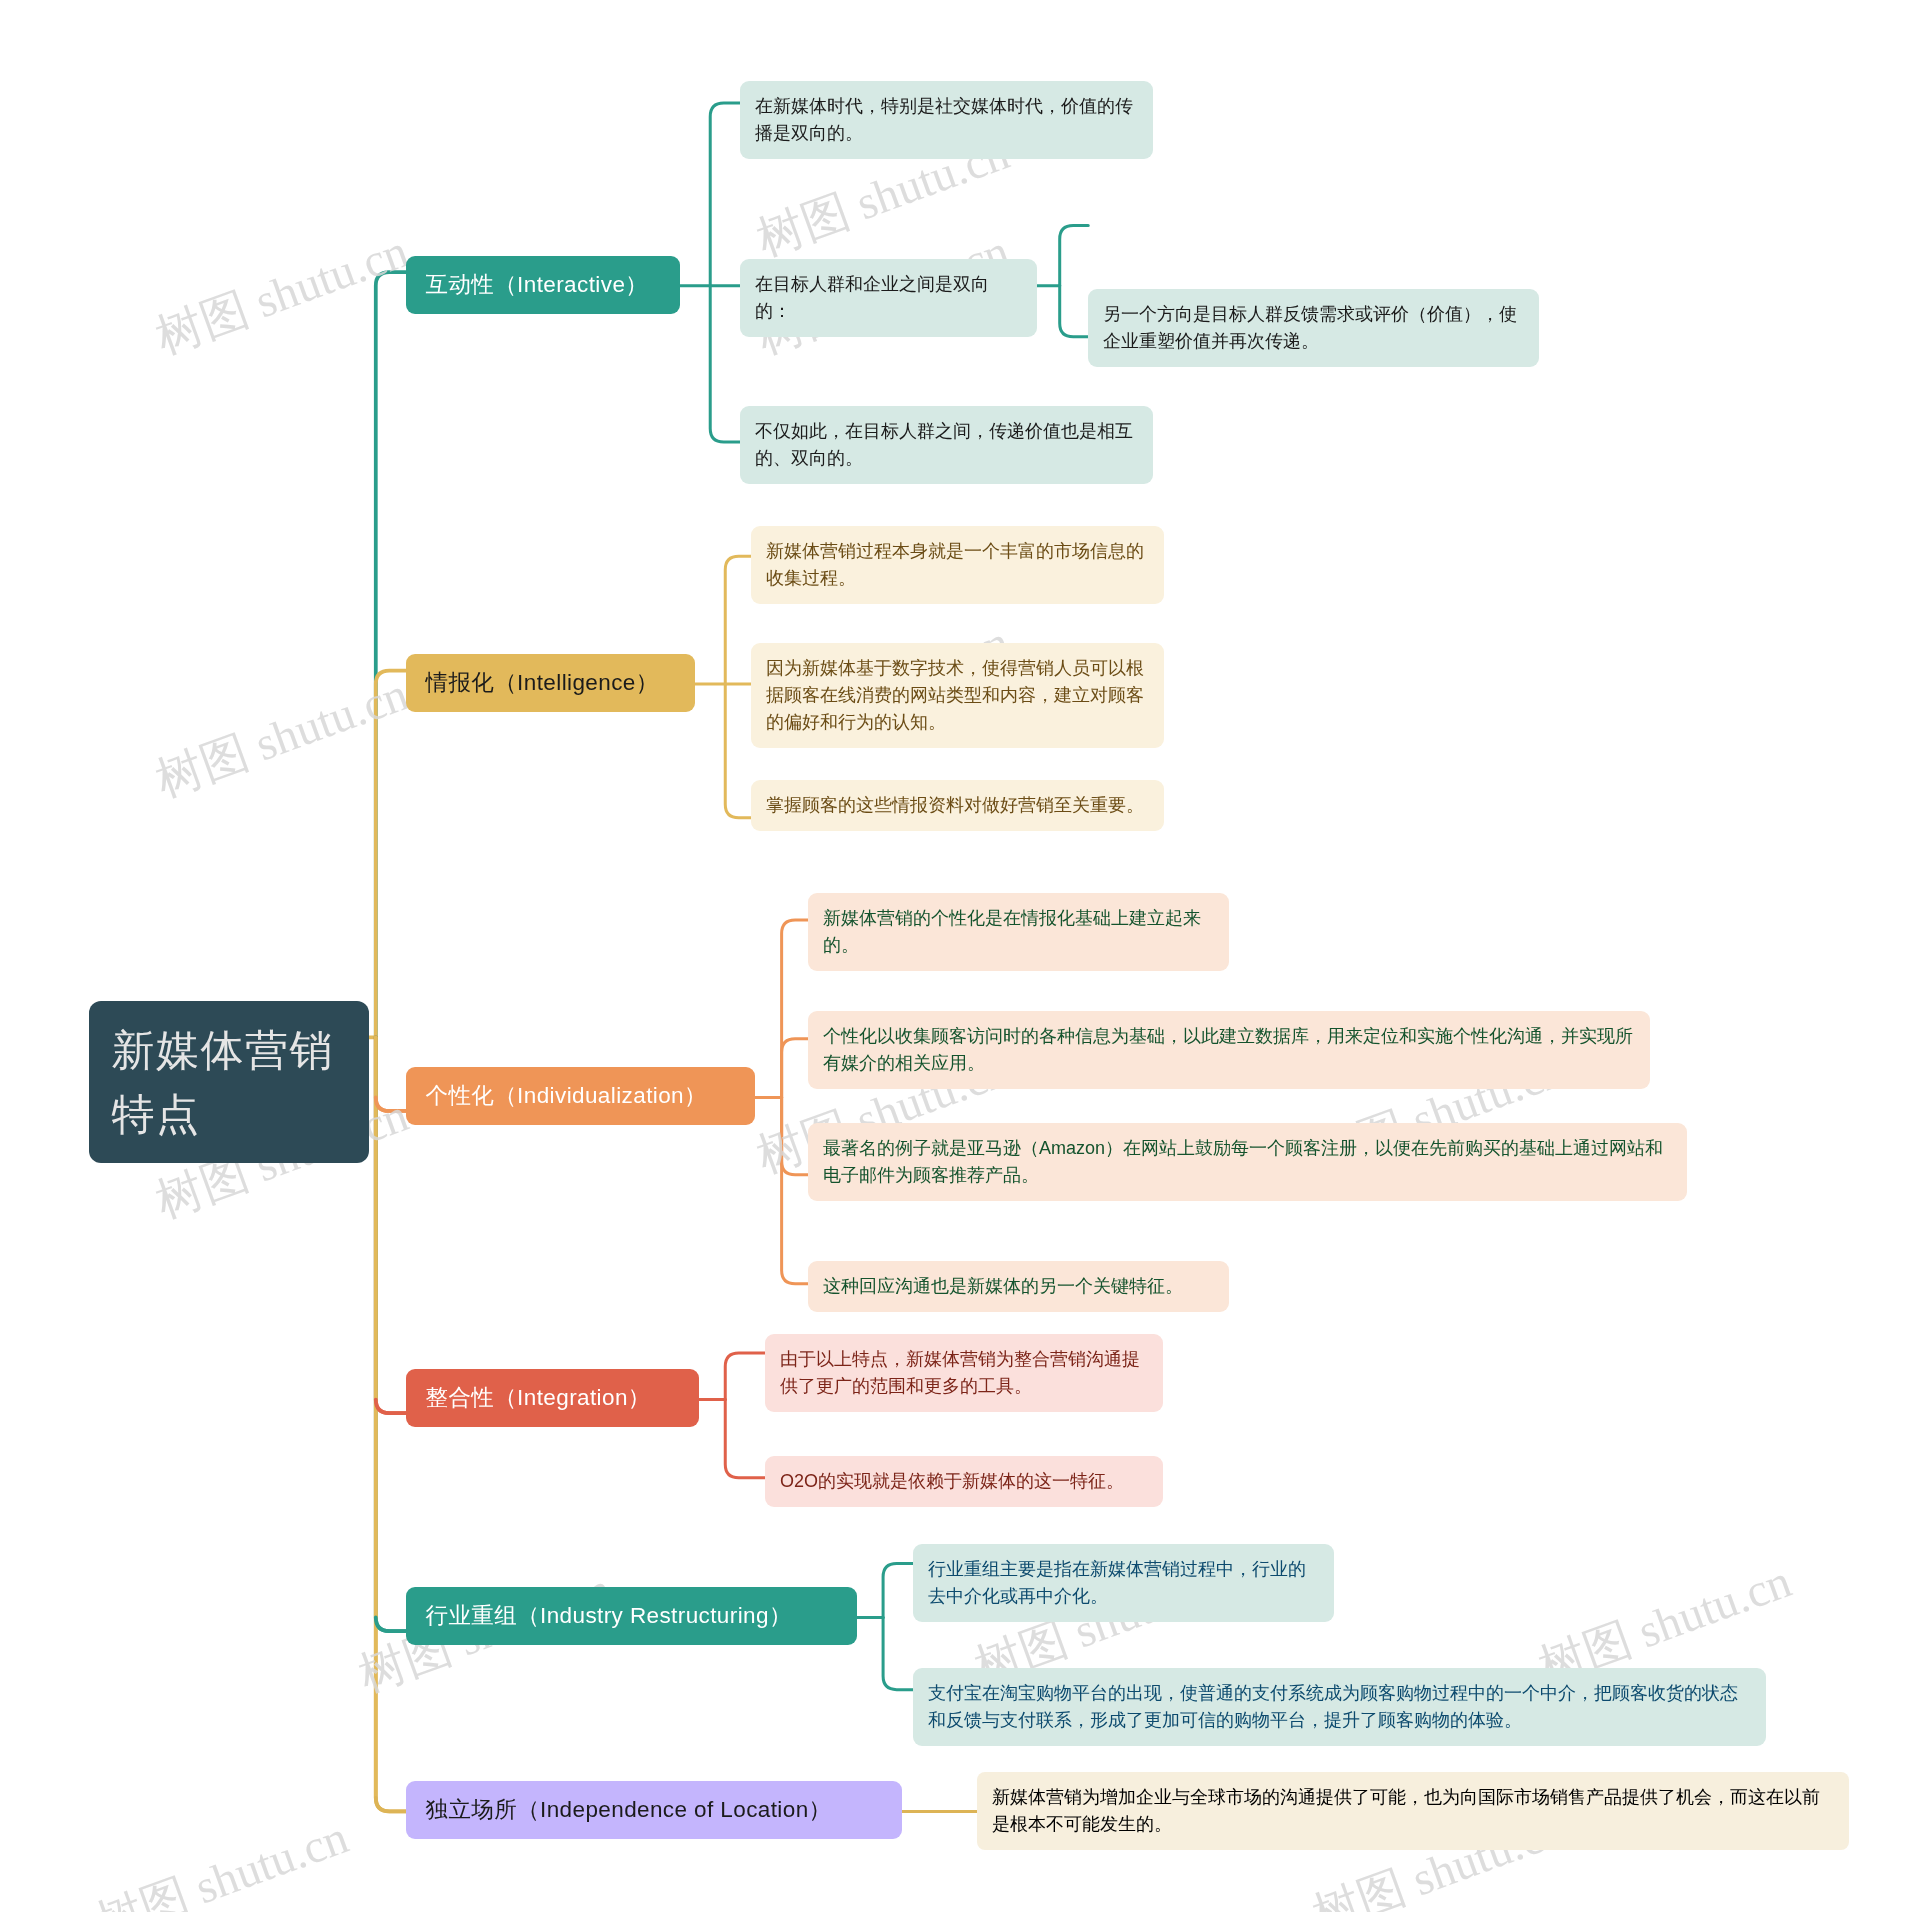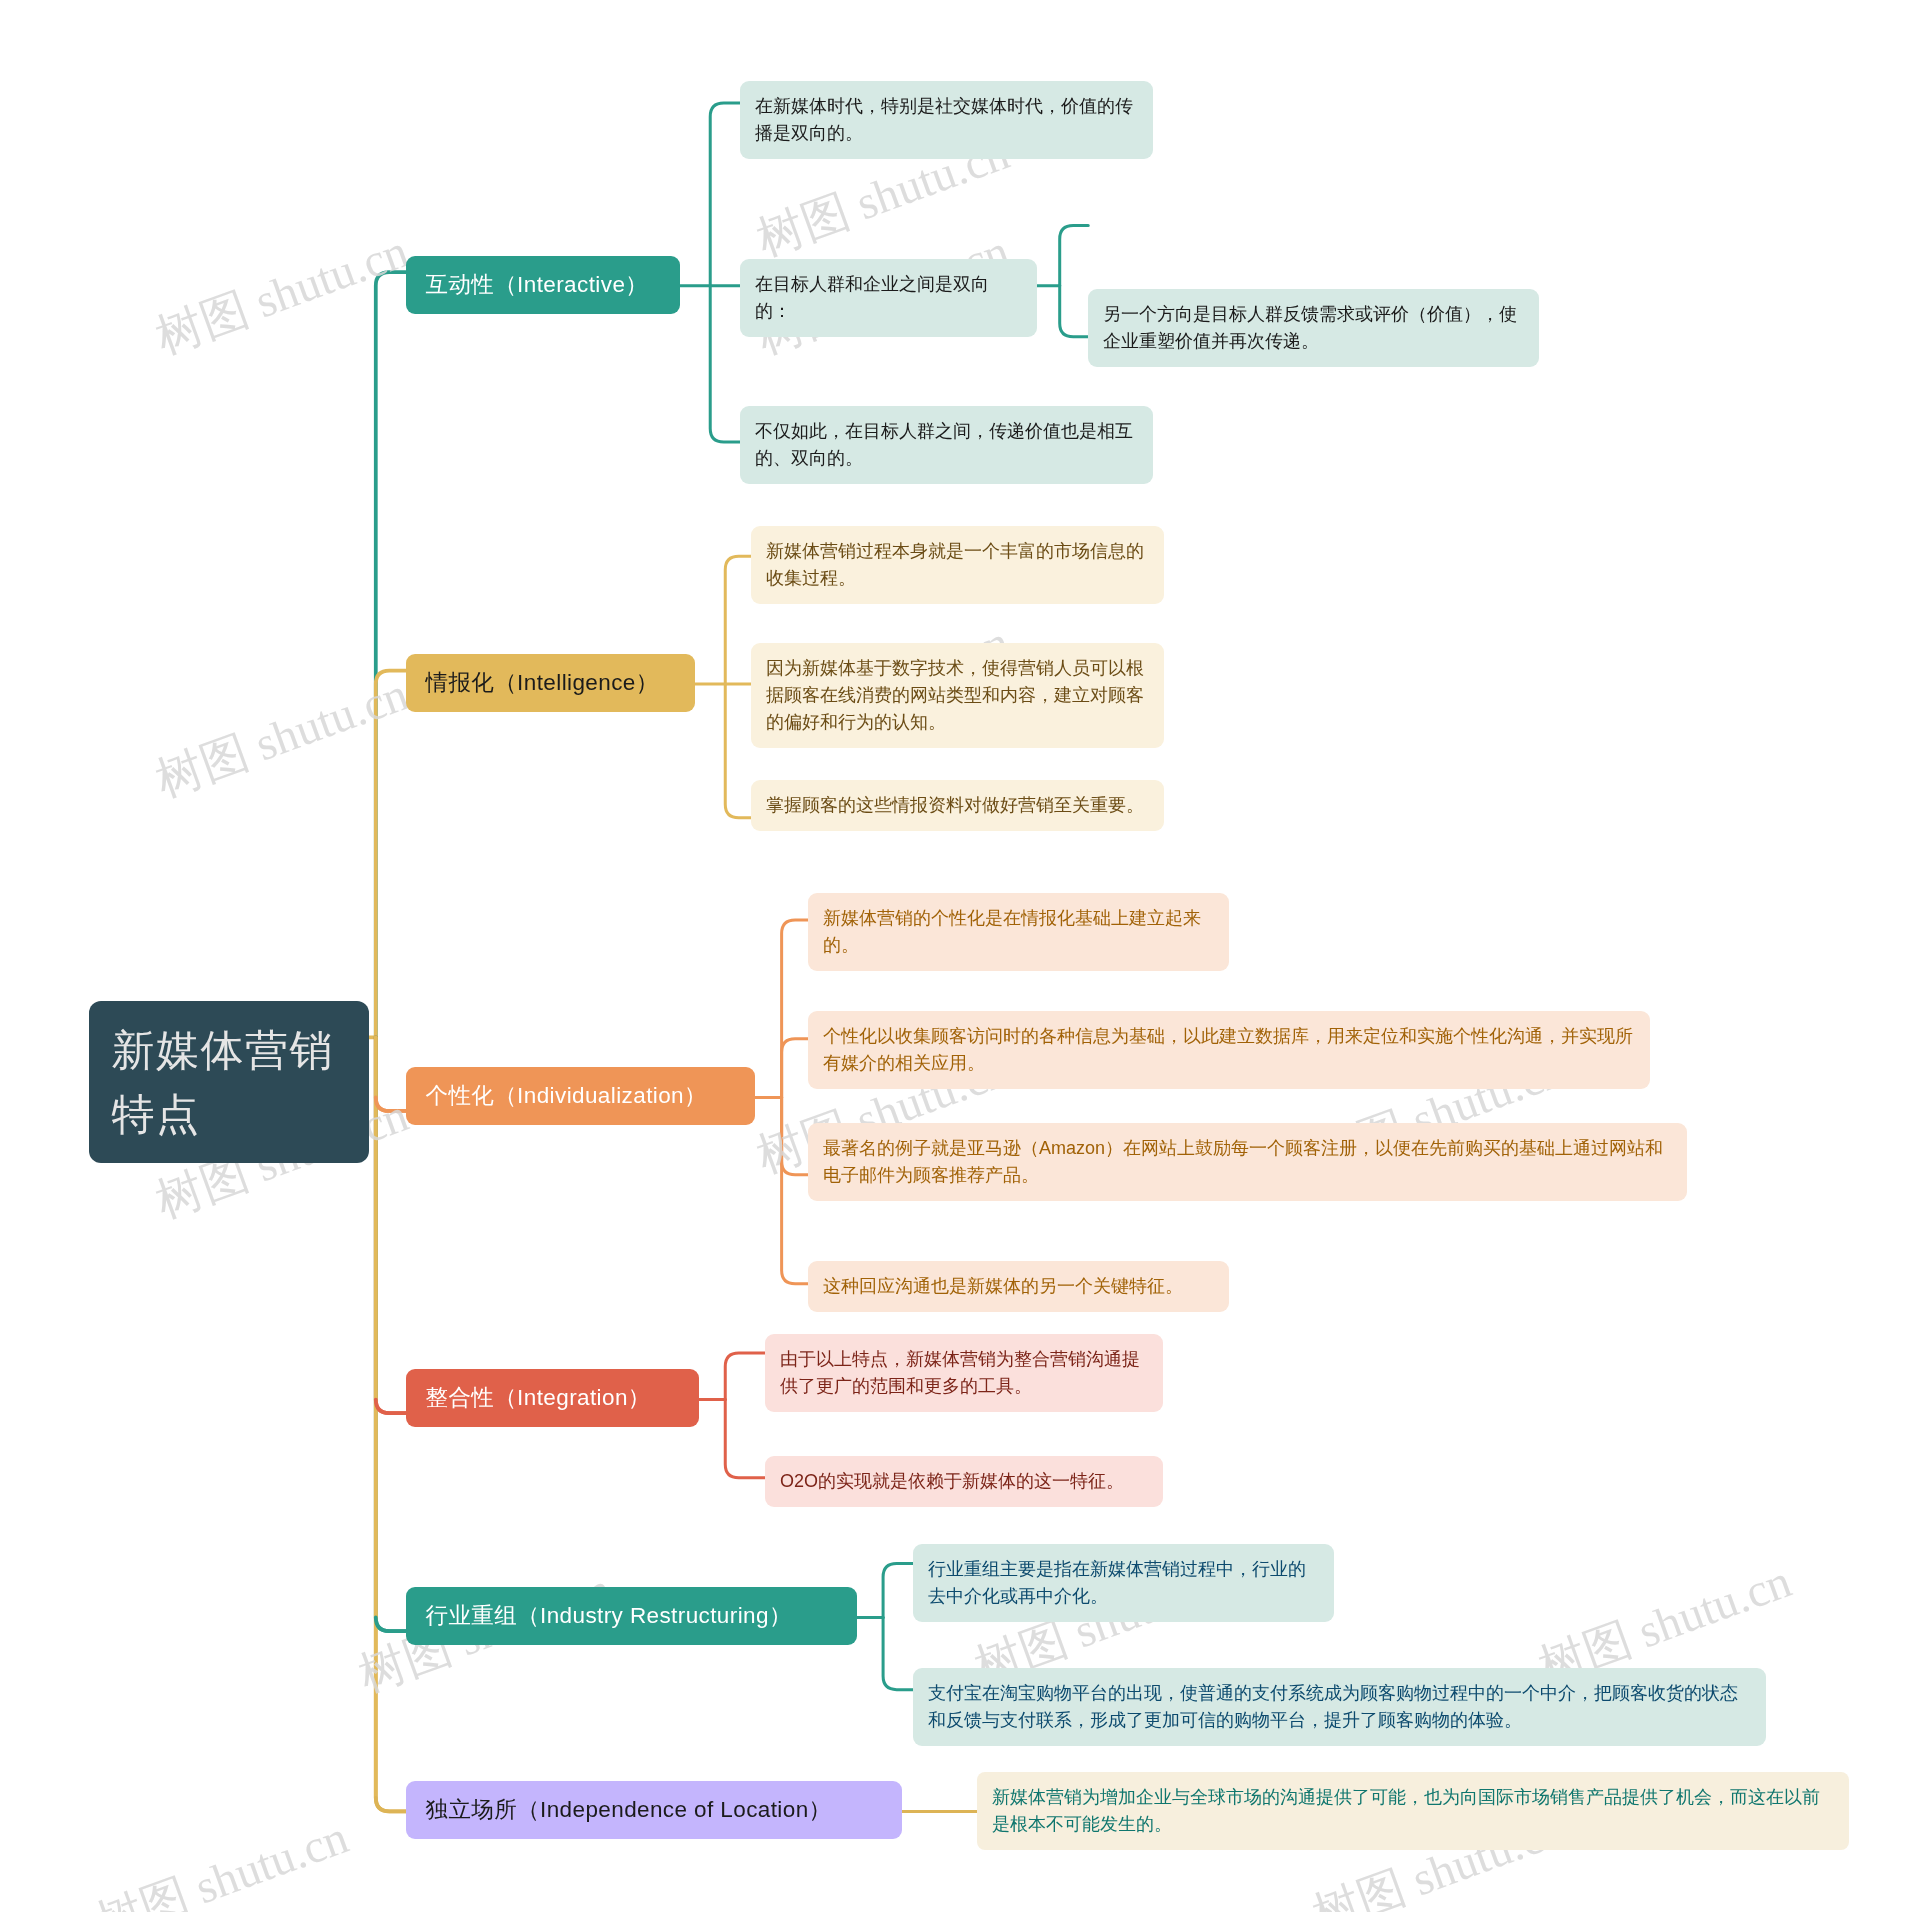--- a/index.html
+++ b/index.html
@@ -91,24 +91,24 @@
   
   .c-teal-dark  { background: #2a9d8b; }
   .c-gold       { background: #e2b95b; }
   .c-orange     { background: #ef9557; }
   .c-red        { background: #e0614a; }
   .c-teal2      { background: #2a9d8b; }
   .c-gold2      { background: #c4b5fd; }
 
   .leaf-teal   { background: #d6e9e4; color: #1b1b1b; }
   .leaf-gold   { background: #faf1dd; color: #6b4c15; }
-  .leaf-orange { background: #fbe6d8; color: #a16207; }
+  .leaf-orange { background: #fbe6d8; color: #14532d; }
   .leaf-red    { background: #fbe0dc; color: #7c2418; }
   .leaf-teal2  { background: #d6e9e4; color: #0c4a6e; }
-  .leaf-gold2  { background: #f7efdd; color: #0f766e; border-radius: 8px; }
+  .leaf-gold2  { background: #f7efdd; color: #000000; border-radius: 8px; }
 
   .dark-text { color: #1b1b1b; }
 </style>
 </head>
 <body>
 
 <div id="canvas">
 
   <div id="watermarks">
     <div class="wm" style="left:158px;  top:308px;">树图 shutu.cn</div>

